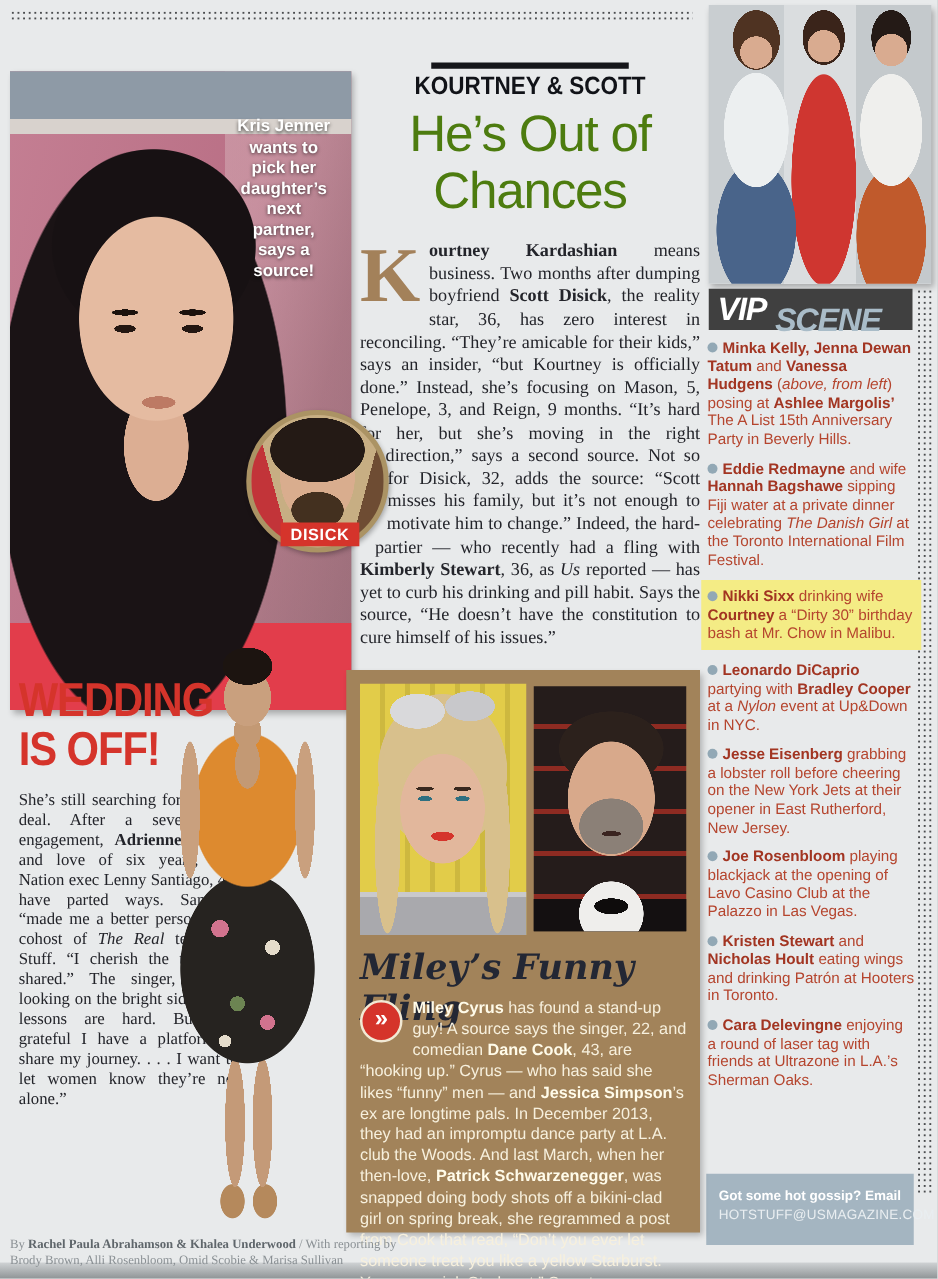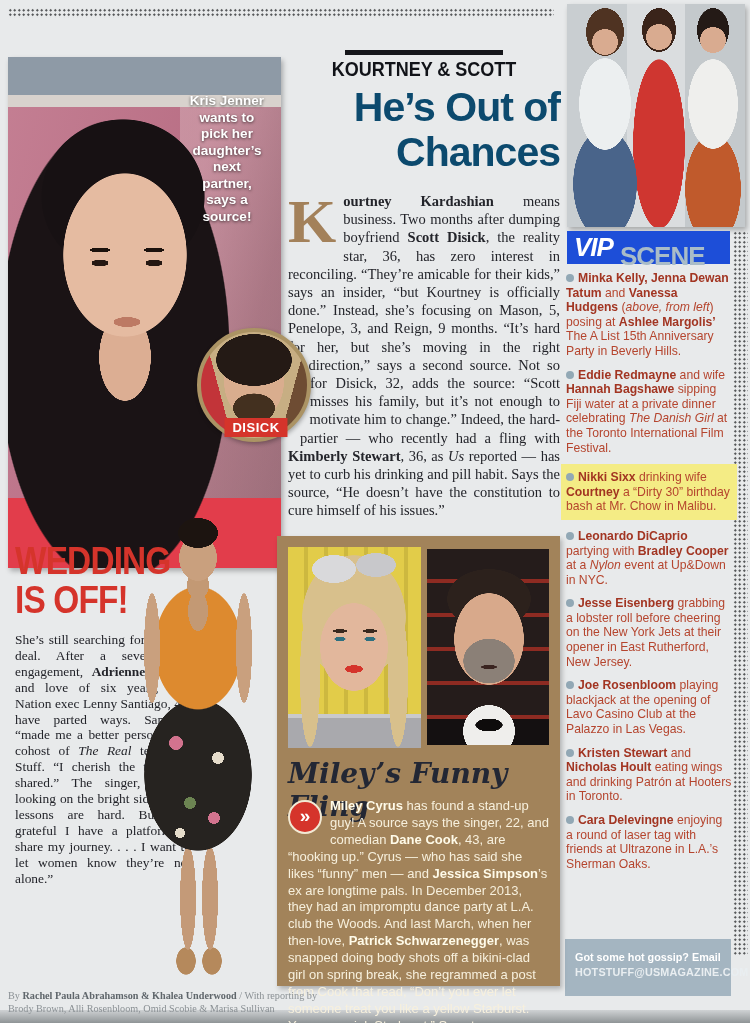--- a/index.html
+++ b/index.html
@@ -31,21 +31,21 @@
       linear-gradient(105deg,#c47f93 0%,#b96f85 55%,#8e4a5e 78%,#753a4c 100%); margin-top: 36px;}
   .kris-caption{position:absolute;right:5px;top:36px;width:98px;text-align:center;
     color:#fff;font-weight:bold;font-size:13.5px;line-height:16.5px;white-space:pre-line;
     text-shadow:0 1px 3px rgba(0,0,0,.65);}
 
   
   .article{position:absolute;left:288px;top:50px;width:272px;}
   .kicker-rule{width:158px;height:5px;background:#15161a;margin:0 auto;}
   .kicker{margin-top:3px;text-align:center;font-weight:bold;font-size:20px;color:#111318;
     letter-spacing:0px;transform:scaleX(.9);}
-  .headline{margin-top:4px;text-align:right;font-weight:bold;color:#0c4a6e;
+  .headline{margin-top:4px;text-align:center;font-weight:normal;color:#4d7c0f;
     font-size:41px;line-height:45px;letter-spacing:-1px;}
   .article-body{margin-top:17px;font-family:"Liberation Serif",serif;font-size:14.5px;
     line-height:18.2px;color:#23242a;text-align:justify;}
   .dropcap{float:left;font-family:"Liberation Serif",serif;font-weight:bold;
     font-size:62px;line-height:52px;color:#a3815a;padding:3px 7px 0 0;}
   .circle-spacer{float:left;width:26px;height:112px;margin-left:-4px;
     shape-outside:ellipse(64px 60px at -40px 50%);}
 
   
   .disick-wrap{position:absolute;left:197px;top:328px;width:118px;height:130px;}
@@ -72,37 +72,37 @@
       radial-gradient(ellipse 19px 24px at 38px 28px,#4f3322 99%,transparent 100%),
       radial-gradient(ellipse 17px 22px at 92px 26px,#3a241a 99%,transparent 100%),
       radial-gradient(ellipse 16px 22px at 146px 26px,#241a16 99%,transparent 100%),
       radial-gradient(ellipse 26px 46px at 38px 100px,#eceff0 99%,transparent 100%),
       radial-gradient(ellipse 32px 55px at 38px 180px,#49648a 99%,transparent 100%),
       radial-gradient(ellipse 26px 85px at 92px 140px,#cf3630 99%,transparent 100%),
       radial-gradient(ellipse 25px 45px at 146px 100px,#efefed 99%,transparent 100%),
       radial-gradient(ellipse 28px 55px at 146px 185px,#c05a2c 99%,transparent 100%),
       linear-gradient(90deg,#c9ced1 0 60px,#dadddf 60px 118px,#c4c9cc 118px 100%);}
   .vip-banner{position:absolute;left:567px;top:231px;width:163px;height:33px;
-    background:#1d4ed8;display:flex;align-items:center;padding-left:7px;box-sizing:border-box;}
+    background:#404040;display:flex;align-items:center;padding-left:7px;box-sizing:border-box;}
   .vip-banner .w{color:#fff;font-weight:bold;font-style:italic;font-size:26px;letter-spacing:-1px;}
-  .vip-banner .s{color:#a9bcc8;font-weight:bold;font-size:26px;
+  .vip-banner .s{color:#a9bcc8;font-weight:bold;font-style:italic;font-size:26px;
     letter-spacing:-1px;margin-left:7px;margin-top:18px;}
   .vip-list{position:absolute;left:566px;top:271px;width:166px;font-size:12.2px;
     line-height:14.6px;color:#b5452e;}
   .vip-item{margin-bottom:9px;}
   .vip-item b{color:#a23522;}
   .vip-item i{font-style:italic;}
   .vip-item .bullet{display:inline-block;width:8px;height:8px;border-radius:50%;
     background:#92a8b5;margin-right:4px;}
   .vip-item.highlight{background:#f4ec85;padding:6px 5px 6px 5px;margin-left:-5px;width:166px;}
 
   .gossip-box{position:absolute;left:565px;top:939px;width:166px;height:57px;
     background:#a4b5c1;box-sizing:border-box;padding:11px 10px 0 10px;}
   .gossip-box .l1{color:#fff;font-weight:bold;font-size:10.8px;line-height:15px;}
-  .gossip-box .l2{color:#e9eef1;font-weight:bold;font-size:10.8px;line-height:15px;letter-spacing:.2px;}
+  .gossip-box .l2{color:#e9eef1;font-weight:normal;font-size:10.8px;line-height:15px;letter-spacing:.2px;}
 
   .page-footer{position:absolute;left:520px;top:999px;width:212px;display:flex;
     justify-content:flex-end;align-items:baseline;gap:8px;
     font-family:"Liberation Serif",serif;color:#2e3238;}
   .page-footer .site{font-size:12.5px;letter-spacing:2.2px;}
   .page-footer .sep{font-size:14px;color:#555a60;}
   .page-footer .num{font-size:17px;font-weight:bold;}
 
   
   .wedding{position:absolute;left:15px;top:542px;width:260px;}

